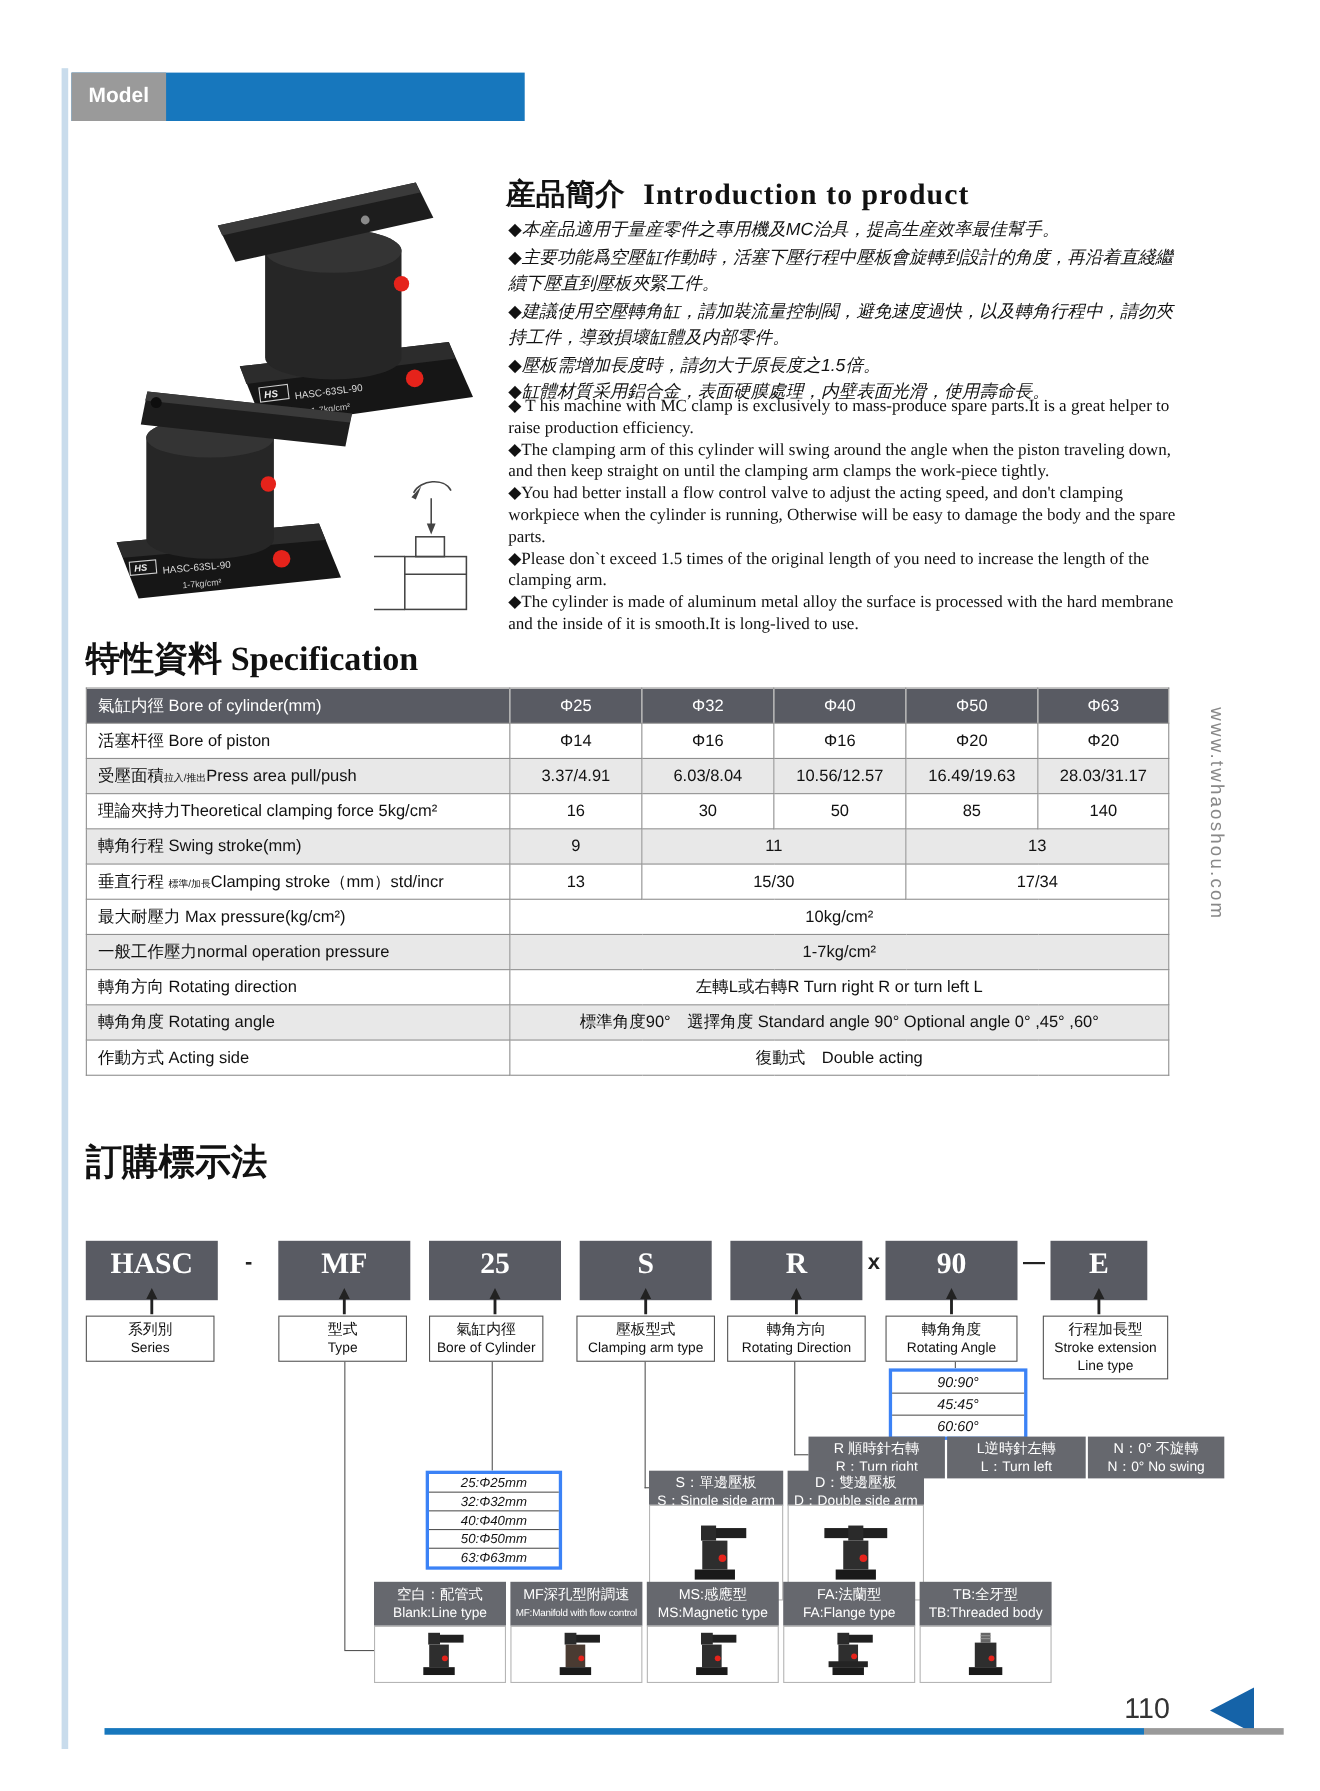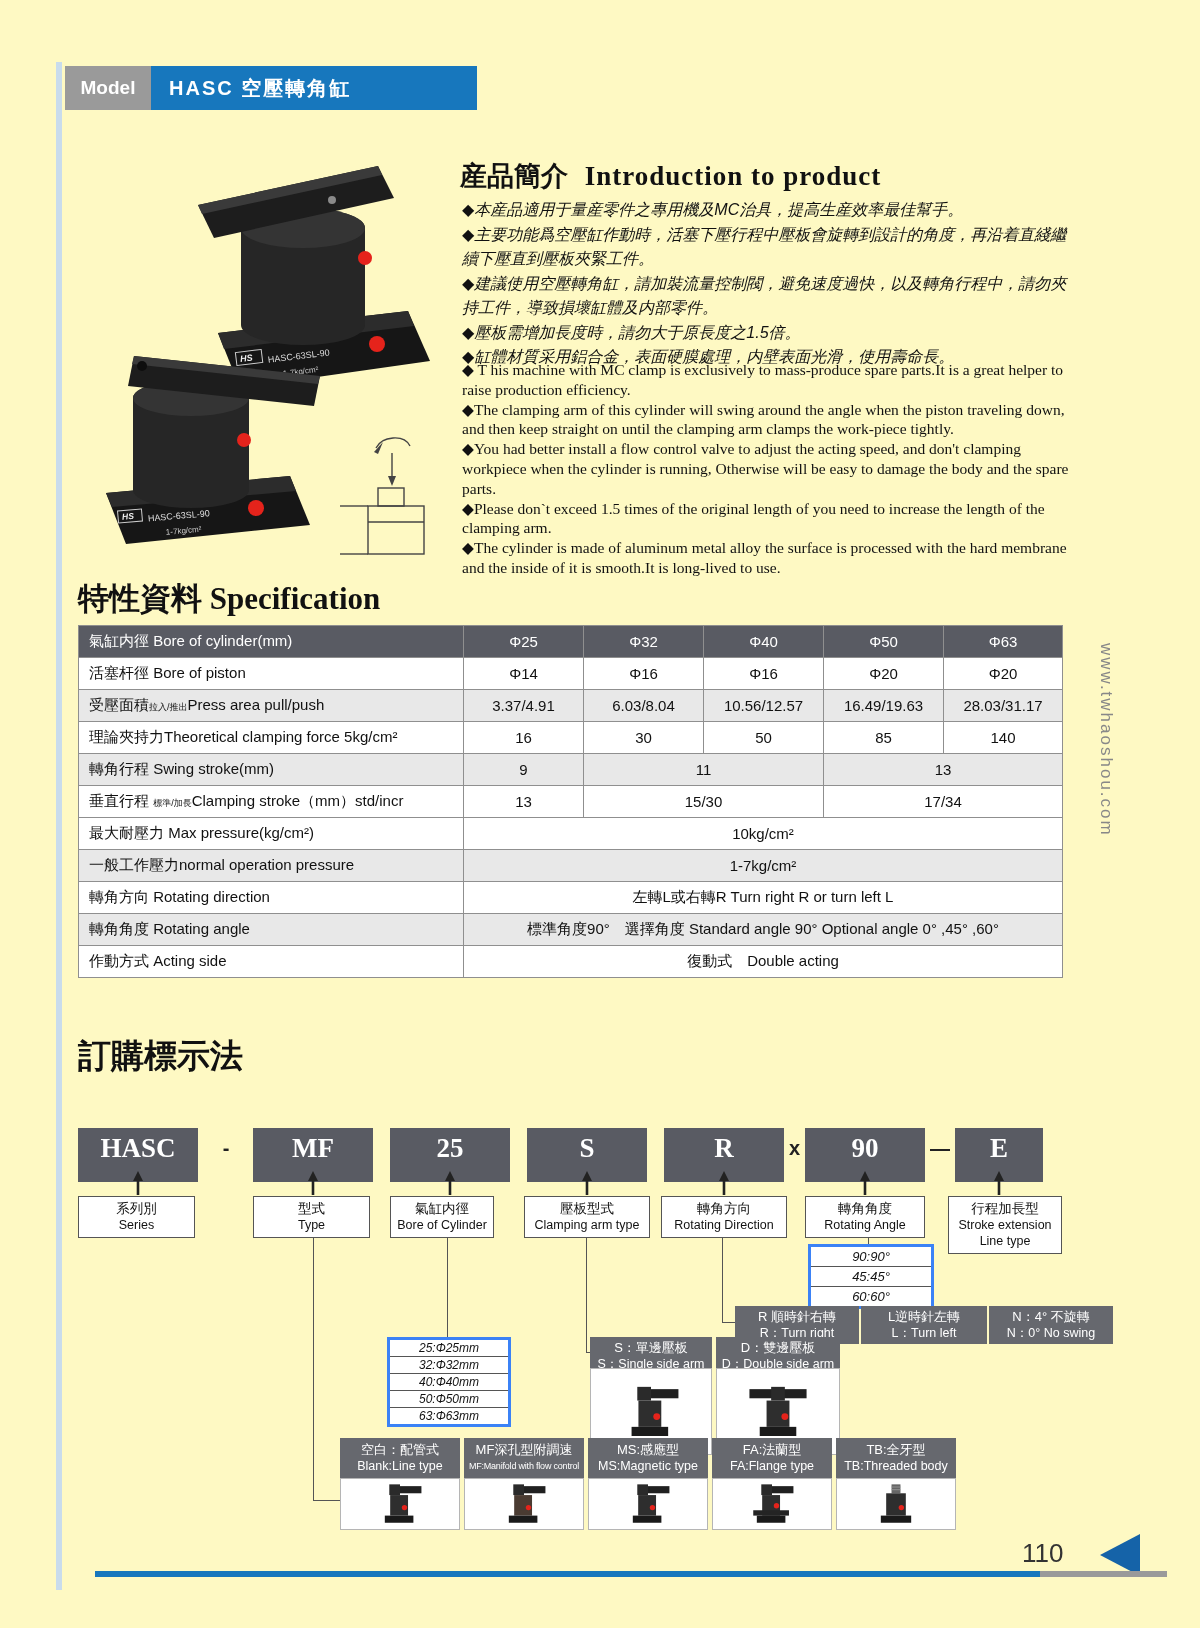--- a/index.html
+++ b/index.html
@@ -1,16 +1,16 @@
 <!DOCTYPE html>
 <html><head>
 <meta charset="utf-8">
 <style>
   html,body{margin:0;padding:0;background:#e9e7e1;}
-  .page{position:relative;width:1200px;height:1628px;background:#fef9c3;overflow:hidden;
+  .page{position:relative;width:1200px;height:1628px;background:#ffffff;overflow:hidden;
         font-family:"Liberation Sans","DejaVu Sans",sans-serif;color:#111;}
   .abs{position:absolute;}
 
   
   .left-strip{position:absolute;left:56px;top:62px;width:6px;height:1528px;background:#c9dcec;}
 
   
   .hdr{position:absolute;left:65px;top:66px;width:412px;height:44px;background:#1777bd;}
   .hdr-model{position:absolute;left:0;top:0;width:86px;height:44px;background:#9a9a9a;color:#fff;
              font-weight:bold;font-size:19px;line-height:44px;text-align:center;}
@@ -89,21 +89,20 @@
 </style>
 </head>
 <body>
 
 <div class="page">
 
   <div class="left-strip"></div>
 
   <div class="hdr">
     <div class="hdr-model">Model</div>
-    <div class="hdr-title">HASC 空壓轉角缸</div>
   </div>
 
   <svg class="abs" style="left:78px;top:148px" width="380" height="420" viewBox="0 0 380 420">
 
     <g>
       <polygon points="140,185 330,163 352,213 162,240" fill="#161616"></polygon>
       <polygon points="140,185 330,163 336,178 146,201" fill="#2c2c2c"></polygon>
       <path d="M163,80 a62,20 0 0 1 124,0 l0,97 a62,20 0 0 1 -124,0 z" fill="#262626"></path>
       <ellipse cx="225" cy="80" rx="62" ry="20" fill="#343434"></ellipse>
       <polygon points="120,57 300,18 316,50 136,90" fill="#1d1d1d"></polygon>
@@ -329,21 +328,21 @@
 
   <div class="dark-opt dir-box" style="left:735px;width:124px">
     <span class="zh">R 順時針右轉</span>
       <span class="en">R：Turn right</span>
     </div>
   <div class="dark-opt dir-box" style="left:861px;width:126px">
     <span class="zh">L逆時針左轉</span>
       <span class="en">L：Turn left</span>
     </div>
   <div class="dark-opt dir-box" style="left:989px;width:124px">
-    <span class="zh">N：4° 不旋轉</span>
+    <span class="zh">N：0° 不旋轉</span>
       <span class="en">N：0° No swing</span>
     </div>
 
   <div class="opt-list" id="bore-list" style="left:387px;top:1337px">
     <div class="row">25:Φ25mm</div>
     <div class="row">32:Φ32mm</div>
     <div class="row">40:Φ40mm</div>
     <div class="row">50:Φ50mm</div>
     <div class="row">63:Φ63mm</div>
   </div>

